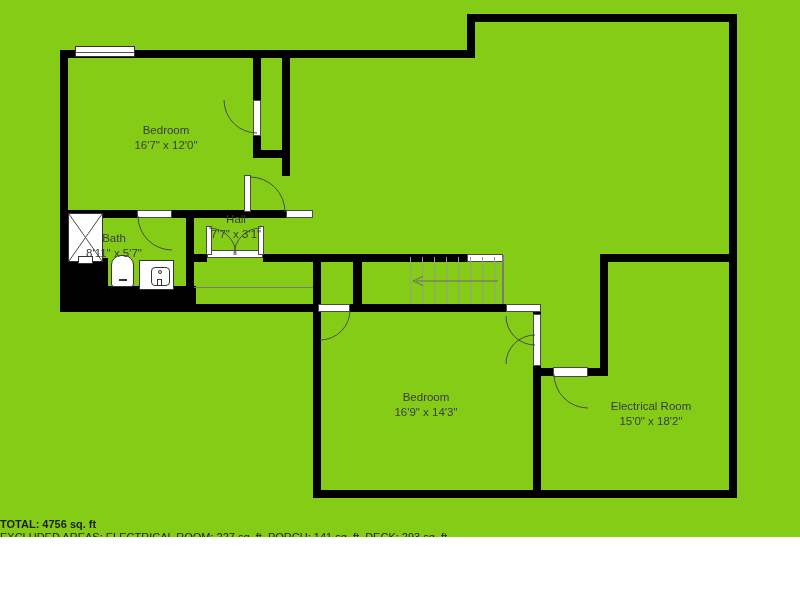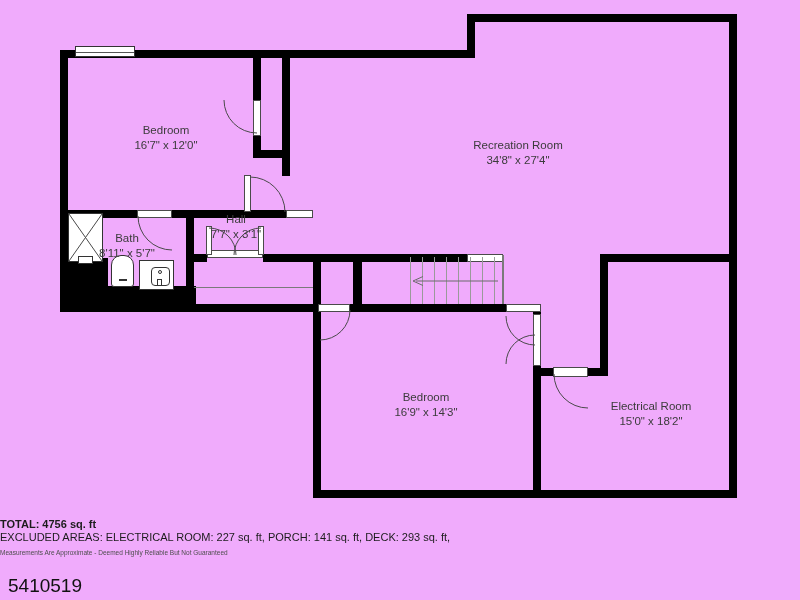--- a/index.html
+++ b/index.html
@@ -1,16 +1,16 @@
 <!DOCTYPE html>
 <html><head>
 <meta charset="utf-8">
 <style>
   html,body{margin:0;padding:0;background:#fff;}
-  .stage{position:relative;width:800px;height:600px;background:#f0abfc;overflow:hidden;
+  .stage{position:relative;width:800px;height:537px;background:#84cc16;overflow:hidden;
          font-family:"Liberation Sans",sans-serif;}
   .wall{position:absolute;background:#000;}
   .opening{position:absolute;background:#fff;border:1px solid #4a4a4a;box-sizing:border-box;}
   .thinline{position:absolute;background:#7a7a7a;}
   .window{position:absolute;background:#fff;border:1px solid #333;box-sizing:border-box;}
   .window .mid{position:absolute;left:0;right:0;top:50%;height:1px;background:#555;}
   .room-label{position:absolute;transform:translateX(-50%);text-align:center;
               color:#3b3b3b;font-size:11.5px;line-height:15px;white-space:nowrap;}
   .fixture{position:absolute;background:#fff;border:1px solid #333;box-sizing:border-box;}
   .toilet{border-radius:10px 10px 3px 3px;}
@@ -109,25 +109,21 @@
     </g>
     <g stroke="#6a6a6a" stroke-width="1" fill="none">
       <path d="M 498 281 L 416 281 M 423 276.5 L 413 281 L 423 285.5"></path>
     </g>
   </svg>
 
   <div class="room-label" style="left:166px;top:123px">
     <div>Bedroom</div>
     <div>16'7" x 12'0"</div>
   </div>
-  <div class="room-label" style="left:518px;top:138px">
-    <div>Recreation Room</div>
-    <div>34'8" x 27'4"</div>
-  </div>
-  <div class="room-label" style="left:127px;top:231px">
+  <div class="room-label" style="left:114px;top:231px">
     <div>Bath</div>
     <div>8'11" x 5'7"</div>
   </div>
   <div class="room-label" style="left:236px;top:212px">
     <div>Hall</div>
     <div>7'7" x 3'1"</div>
   </div>
   <div class="room-label" style="left:426px;top:390px">
     <div>Bedroom</div>
     <div>16'9" x 14'3"</div>

